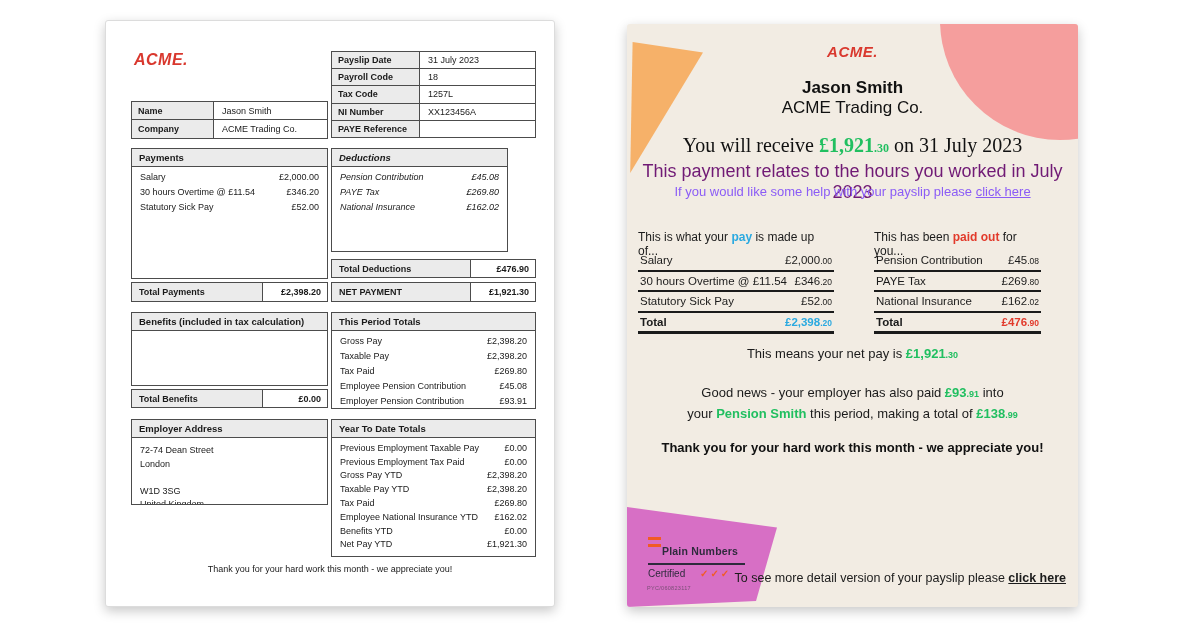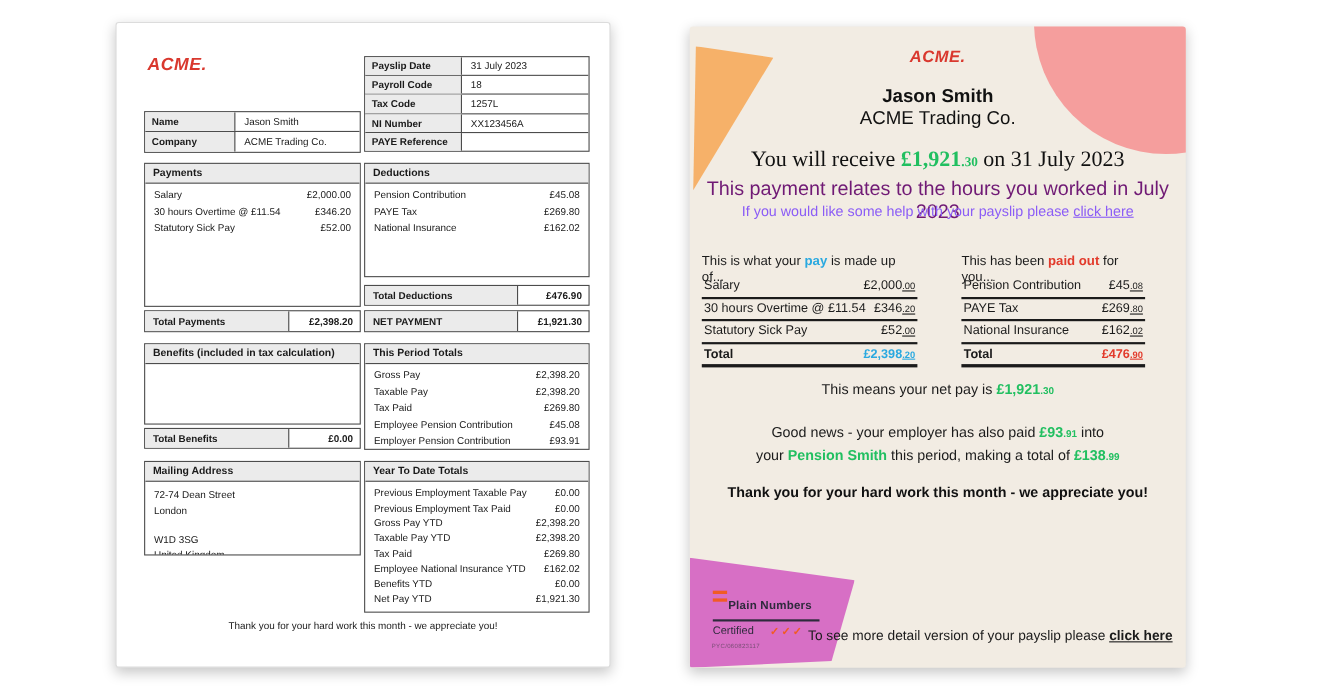--- a/index.html
+++ b/index.html
@@ -19,21 +19,21 @@
   .id-table .irow{height:18px;}
   .id-table .irow .cell-label{width:82px;}
   .lbox{position:absolute;border:1px solid #4c4c4c;box-sizing:border-box;background:#fff;overflow:hidden;}
   .lbox-h{height:18px;background:#ebebeb;border-bottom:1px solid #4c4c4c;font-weight:bold;font-size:9.5px;display:flex;align-items:center;padding:0 7px;box-sizing:border-box;}
   .lbox-body{padding-top:3px;}
   .brow{display:flex;justify-content:space-between;padding:2.4px 8px;font-size:9px;}
   .brow .cell-label{flex:1;}
   .brow .cell-value{text-align:center;white-space:nowrap;}
   .ytd-box .brow{padding:1.9px 8px;}
   .payments-box{left:25px;top:127px;width:197px;height:131px;}
-  .deductions-box{left:225px;top:127px;width:205px;height:104px;}
+  .deductions-box{left:225px;top:127px;width:177px;height:104px;font-style:italic;}
   .benefits-box{left:25px;top:291px;width:197px;height:74px;}
   .period-box{left:225px;top:291px;width:205px;height:97px;}
   .mailing-box{left:25px;top:398px;width:197px;height:86px;}
   .ytd-box{left:225px;top:398px;width:205px;height:138px;}
   .addr{padding-top:6px;}
   .addr .addr-line{padding:0 8px;font-size:9px;line-height:13.5px;min-height:13.5px;}
   .ltotal{position:absolute;display:flex;align-items:stretch;border:1px solid #4c4c4c;box-sizing:border-box;background:#fff;}
   .ltotal-l{flex:1;background:#ebebeb;border-right:1px solid #4c4c4c;font-weight:bold;font-size:9px;display:flex;align-items:center;padding:0 7px;}
   .ltotal-v{width:52px;display:flex;align-items:center;justify-content:flex-end;font-weight:bold;font-size:9px;padding:0 6px;}
   .payments-total{left:25px;top:261px;width:197px;height:20px;}
@@ -62,21 +62,21 @@
   .link{text-decoration:underline;color:inherit;cursor:pointer;}
   .r-sec-h{position:absolute;top:206px;font-size:12px;color:#1b1b1b;}
   .pay-h{left:11px;width:196px;}
   .paid-h{left:247px;width:167px;}
   .ftable{position:absolute;top:227px;}
   .pay-table{left:11px;width:196px;}
   .paid-table{left:247px;width:167px;}
   .frow{display:flex;align-items:baseline;padding:3px 2px 3.5px 2px;border-bottom:2px solid #1b1b1b;font-size:11.5px;color:#1b1b1b;white-space:nowrap;}
   .frow .cell-label{flex:1;overflow:hidden;}
   .frow .cell-main{text-align:right;}
-  .frow .cell-pence,.cell-pence{font-size:8.5px;text-decoration:underline;}
+  .frow .cell-pence,.cell-pence{font-size:8.5px;}
   .frow.total{border-bottom:3px solid #1b1b1b;font-weight:bold;}
   .r-net{top:322px;font-size:13px;color:#1b1b1b;}
   .r-goodnews{top:359px;font-size:13px;line-height:19px;color:#1b1b1b;}
   .r-thanks{top:416px;font-size:13px;font-weight:bold;color:#111;}
   .badge-shape{position:absolute;left:0;bottom:0;width:150px;height:102px;background:#d76fc5;clip-path:polygon(0 2%,100% 22%,86% 94%,0 100%);}
   .equals-icon{position:absolute;left:21px;top:32px;width:13px;height:10px;border-top:3.5px solid #f15b25;border-bottom:3.5px solid #f15b25;box-sizing:border-box;}
   .pn-brand{position:absolute;left:35px;top:40px;font-size:10.5px;font-weight:bold;color:#2e2a3c;letter-spacing:.2px;}
   .pn-line{position:absolute;left:21px;top:58px;width:97px;height:1.5px;background:#2e2a3c;}
   .pn-cert{position:absolute;left:21px;top:63px;font-size:10px;color:#2e2a3c;}
   .pn-checks{position:absolute;left:73px;top:63px;font-size:10px;font-weight:bold;color:#f15b25;letter-spacing:2px;}
@@ -202,21 +202,21 @@
             <span class="cell-value">£45.08</span>
           </div>
           <div class="brow">
             <span class="cell-label">Employer Pension Contribution</span>
             <span class="cell-value">£93.91</span>
           </div>
         </div>
     </div>
 
     <div class="lbox mailing-box">
-      <div class="lbox-h">Mailing Address</div>
+      <div class="lbox-h">Employer Address</div>
       <div class="addr">
           <div class="addr-line">72-74 Dean Street</div>
           <div class="addr-line">London</div>
           <div class="addr-line"></div>
           <div class="addr-line">W1D 3SG</div>
           <div class="addr-line">United Kingdom</div>
         </div>
     </div>
 
     <div class="lbox ytd-box">

